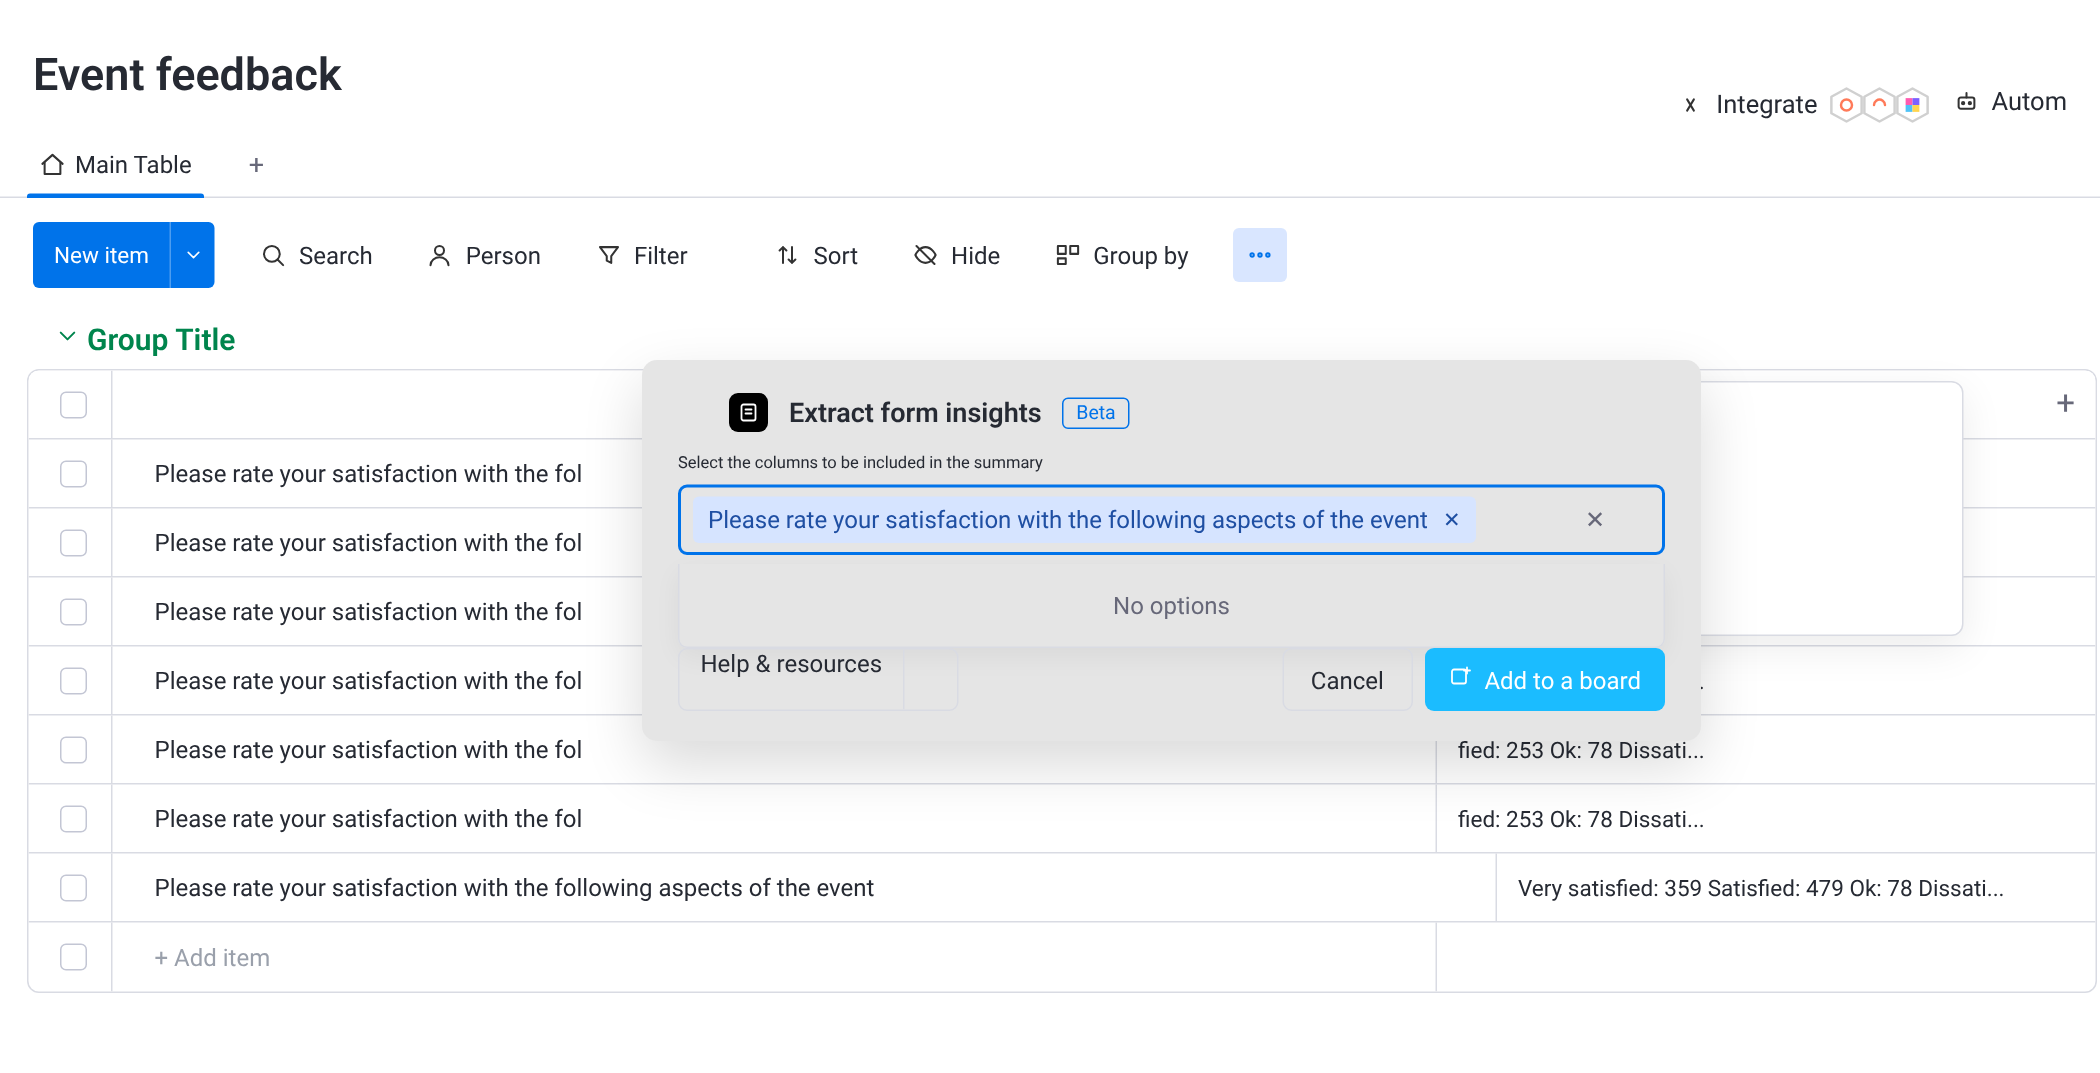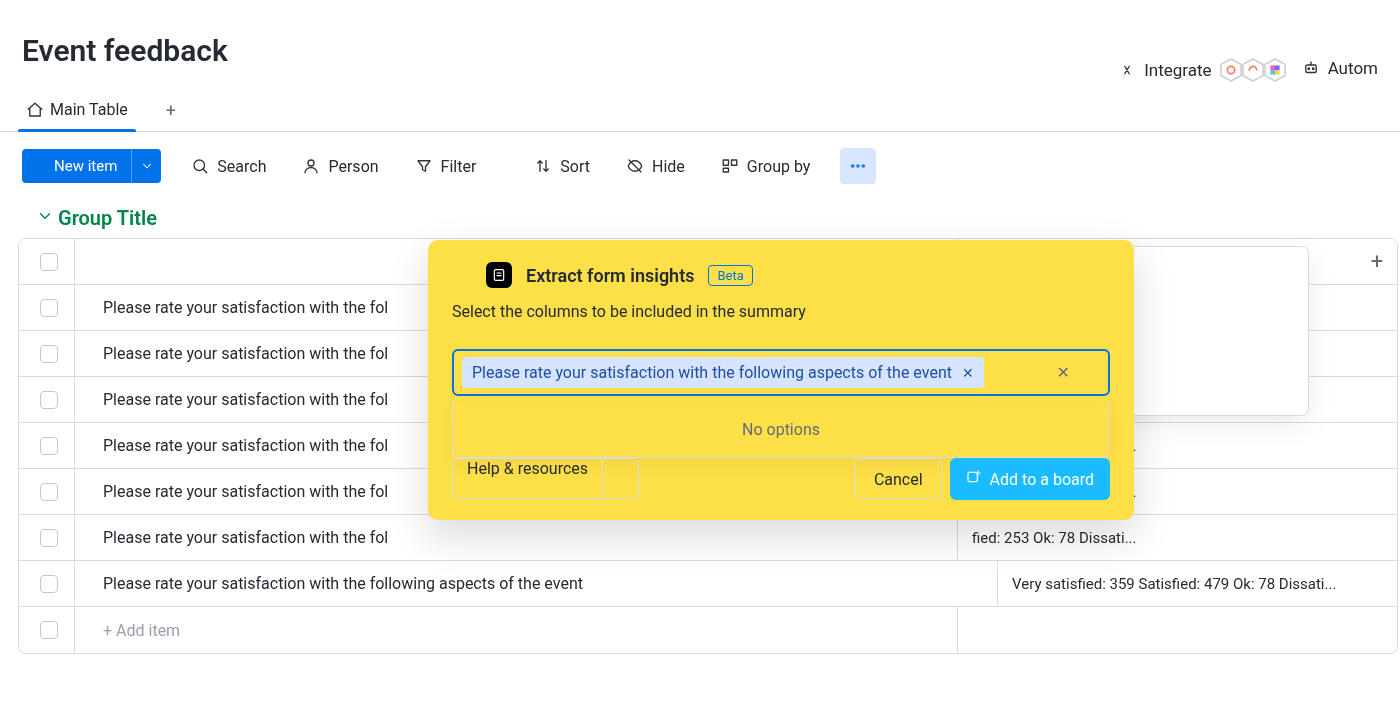--- a/index.html
+++ b/index.html
@@ -26,21 +26,21 @@
   .hex{width:22px;height:24px;display:flex;align-items:center;justify-content:center;}
   .hex svg{display:block;}
   .automate{display:flex;align-items:center;gap:8px;font-size:17px;cursor:pointer;}
   
   .tabs{display:flex;align-items:center;gap:30px;border-bottom:1px solid var(--border);padding:0 22px;}
   .tab{display:flex;align-items:center;gap:6px;padding:10px 4px 12px;font-size:16px;cursor:pointer;color:var(--text);position:relative;}
   .tab.active::after{content:"";position:absolute;left:-4px;right:-4px;bottom:-1px;height:3px;background:var(--blue);border-radius:2px 2px 0 0;}
   .tab-add{color:var(--muted);font-size:18px;cursor:pointer;padding:10px 4px;}
   
   .toolbar{display:flex;align-items:center;gap:24px;padding:16px 22px;}
-  .new-item{display:flex;align-items:stretch;border-radius:4px;overflow:hidden;background:var(--btn-blue);color:#fff;height:34px;padding-left:18px;}
+  .new-item{display:flex;align-items:stretch;border-radius:4px;overflow:hidden;background:var(--btn-blue);color:#fff;height:44px;}
   .new-item-label{padding:0 14px;display:flex;align-items:center;font-size:15px;cursor:pointer;}
   .new-item-caret{width:30px;display:flex;align-items:center;justify-content:center;border-left:1px solid rgba(255,255,255,0.3);cursor:pointer;}
   .tool{display:flex;align-items:center;gap:8px;color:var(--text);font-size:16px;cursor:pointer;padding:6px 6px;}
   .tool .chev-sm{color:var(--muted);}
   .more{width:36px;height:36px;border-radius:4px;background:#d9e6ff;display:flex;align-items:center;justify-content:center;cursor:pointer;color:var(--blue);}
   .icon{width:18px;height:18px;color:#333;display:inline-flex;}
   .icon svg{width:100%;height:100%;stroke:currentColor;}
   
   .group-head{display:flex;align-items:center;gap:4px;padding:6px 28px 8px 36px;}
   .group-caret{color:var(--green);}
@@ -60,27 +60,27 @@
   .col-expand{width:40px;flex:0 0 40px;justify-content:center;color:#676879;}
   .col-sum{width:400px;flex:0 0 400px;border-left:1px solid var(--border);font-size:15px;color:var(--text);white-space:nowrap;overflow:hidden;text-overflow:ellipsis;}
   .col-add{width:40px;flex:0 0 40px;justify-content:center;color:var(--muted);font-size:22px;}
   
   .popover{position:absolute;right:91px;top:8px;background:#fff;border:1px solid var(--border);border-radius:8px;box-shadow:0 8px 28px rgba(0,0,0,0.08);padding:14px 18px;z-index:40;width:350px;}
   .popover .line{font-size:17px;padding:4px 0;}
   
   .header-tools{position:absolute;right:470px;top:55px;display:flex;gap:18px;z-index:30;}
   .header-tools .ht{color:#555;cursor:pointer;}
   
-  .modal{position:absolute;left:428px;top:240px;width:706px;background:#fde047;border-radius:10px;box-shadow:0 16px 40px rgba(0,0,0,0.15);z-index:50;padding:22px 24px 20px;}
+  .modal{position:absolute;left:428px;top:240px;width:706px;background:#e5e5e5;border-radius:10px;box-shadow:0 16px 40px rgba(0,0,0,0.15);z-index:50;padding:22px 24px 20px;}
   .modal-header{display:flex;align-items:center;gap:14px;margin-bottom:14px;}
   .back{cursor:pointer;color:#333;}
   .ai-badge{width:26px;height:26px;border-radius:6px;background:#000;display:flex;align-items:center;justify-content:center;color:#fff;font-size:13px;}
   .modal-title{font-size:18px;font-weight:600;}
   .beta{border:1px solid var(--blue);color:var(--blue);font-size:13px;padding:2px 8px;border-radius:4px;}
-  .subtitle{font-size:16px;color:var(--text);margin-bottom:28px;}
+  .subtitle{font-size:11px;color:var(--text);margin-bottom:8px;}
   .combo{border:2px solid var(--blue);border-radius:6px;display:flex;align-items:center;padding:6px 8px;gap:8px;margin-bottom:6px;}
   .chip{background:#d6e4ff;color:#1f4fa3;border-radius:4px;padding:6px 10px;display:flex;align-items:center;gap:10px;font-size:16px;}
   .chip .x{cursor:pointer;color:#1f4fa3;font-size:14px;}
   .combo-tools{margin-left:auto;display:flex;align-items:center;gap:14px;color:var(--muted);}
   .combo-tools span{cursor:pointer;}
   .options{border:1px solid var(--border);border-top:none;border-radius:0 0 6px 6px;padding:18px;text-align:center;color:var(--muted);font-size:16px;box-shadow:0 6px 18px rgba(0,0,0,0.05);}
   .modal-footer{display:flex;align-items:center;gap:8px;}
   .help-btn{display:flex;border:1px solid var(--border);border-radius:6px;overflow:hidden;height:42px;}
   .help-btn .lbl{padding:0 14px;font-size:16px;cursor:pointer;}
   .help-btn .dd{width:36px;border-left:1px solid var(--border);height:100%;display:flex;align-items:center;justify-content:center;cursor:pointer;}

